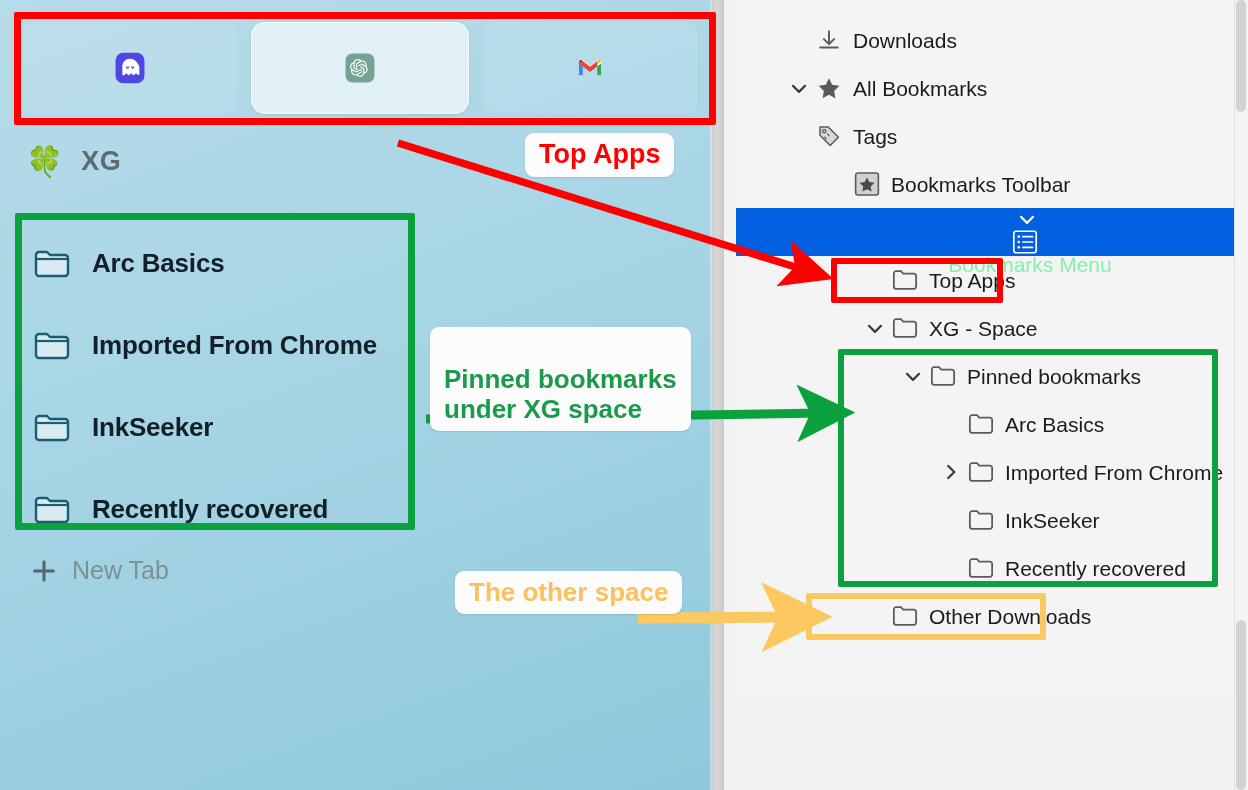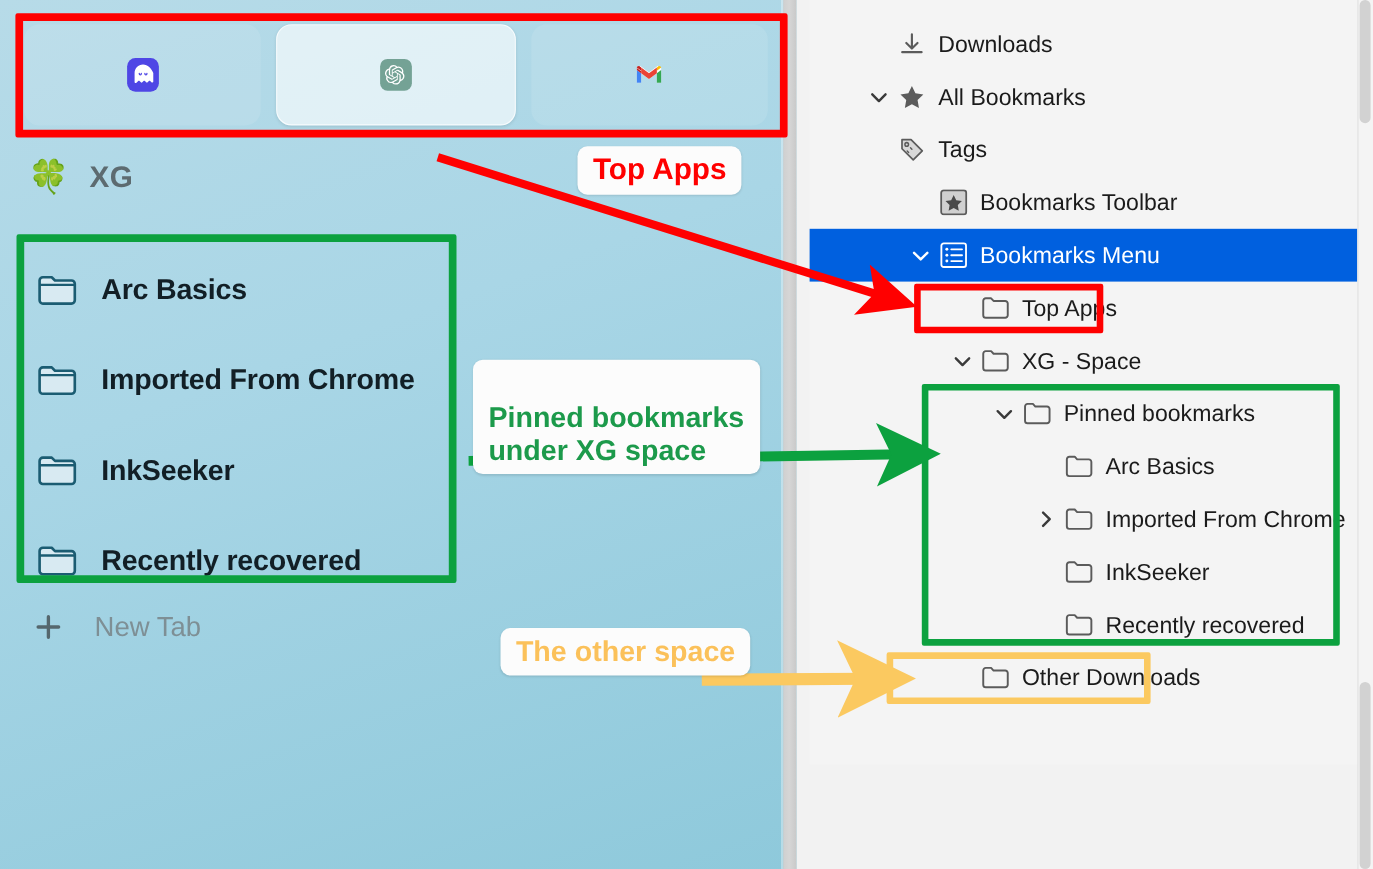--- a/index.html
+++ b/index.html
@@ -63,37 +63,37 @@
   }
   .pin-folder-ico { width: 36px; height: 30px; flex: none; }
   .pinned-label {
     font-size: 26px; font-weight: 700; color: #121f26; letter-spacing: -.2px;
     white-space: nowrap;
   }
 
   
   .new-tab {
     position: absolute; left: 30px; top: 556px;
-    display: flex; align-items: flex-start; gap: 28px;
+    display: flex; align-items: flex-end; gap: 14px;
   }
   .plus-ico { width: 28px; height: 28px; }
   .new-tab-label { font-size: 25px; color: #7e8f95; }
 
   
   .library-panel {
     position: absolute; left: 736px; top: 0; width: 512px; height: 695px;
     background: #f4f4f4;
   }
   .tree { position: absolute; left: 0; top: 0; width: 498px; }
   .tree-row {
     position: relative; display: flex; align-items: center;
     height: 48px; font-size: 21px; color: #1b1b1b;
     white-space: nowrap;
   }
-  .tree-row.selected { background: #0060df; color: #ffffff; }
+  .tree-row.selected { background: #0060df; color: #86efac; flex-direction: column; }
   .twisty {
     width: 22px; height: 22px; flex: none; margin-right: 6px;
   }
   .twisty.spacer { visibility: hidden; }
   .row-ico { width: 26px; height: 24px; flex: none; margin-right: 11px; }
   .row-label { line-height: 1; }
 
   .scroll-track {
     position: absolute; right: 0; top: 0; width: 14px; height: 790px;
     background: #f4f4f4; border-left: 1px solid #e0e0e0;

